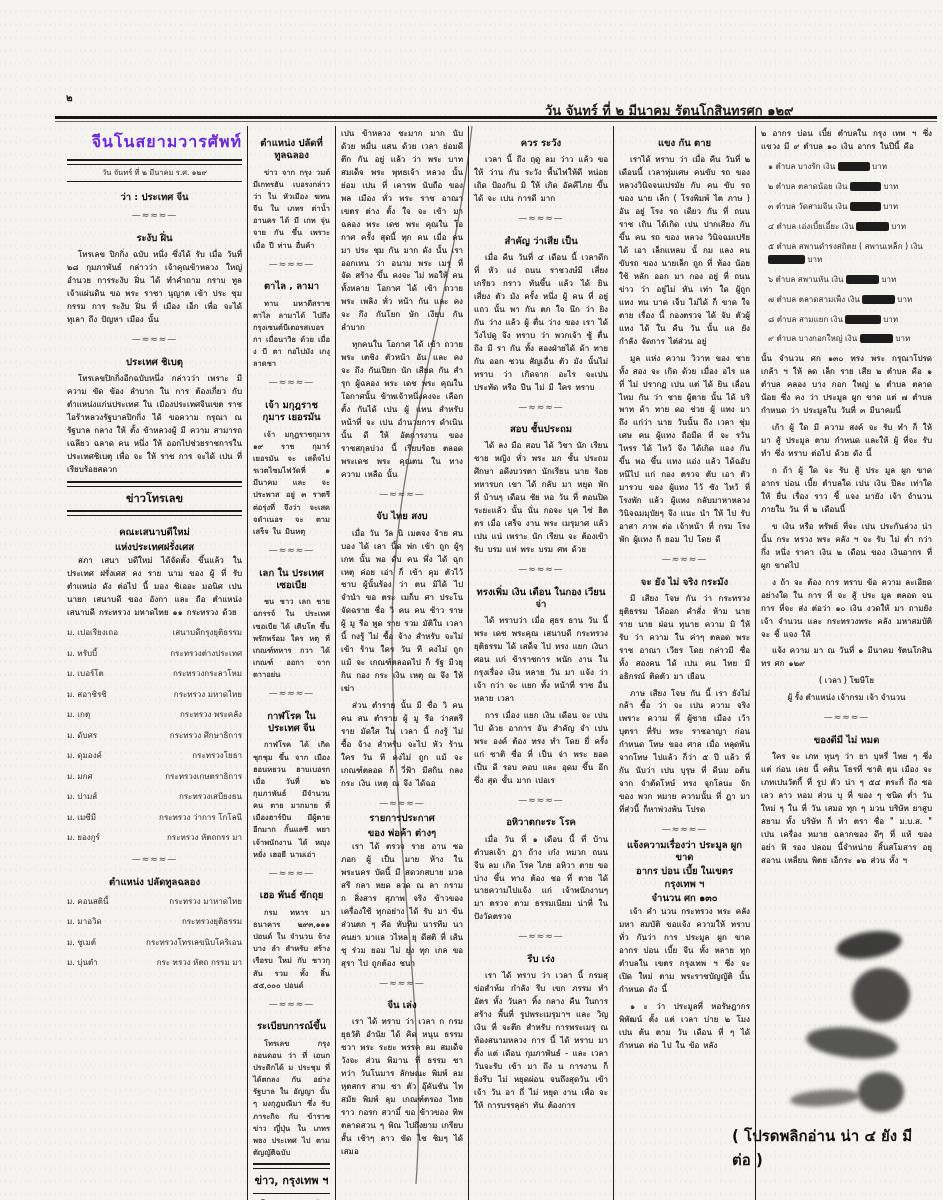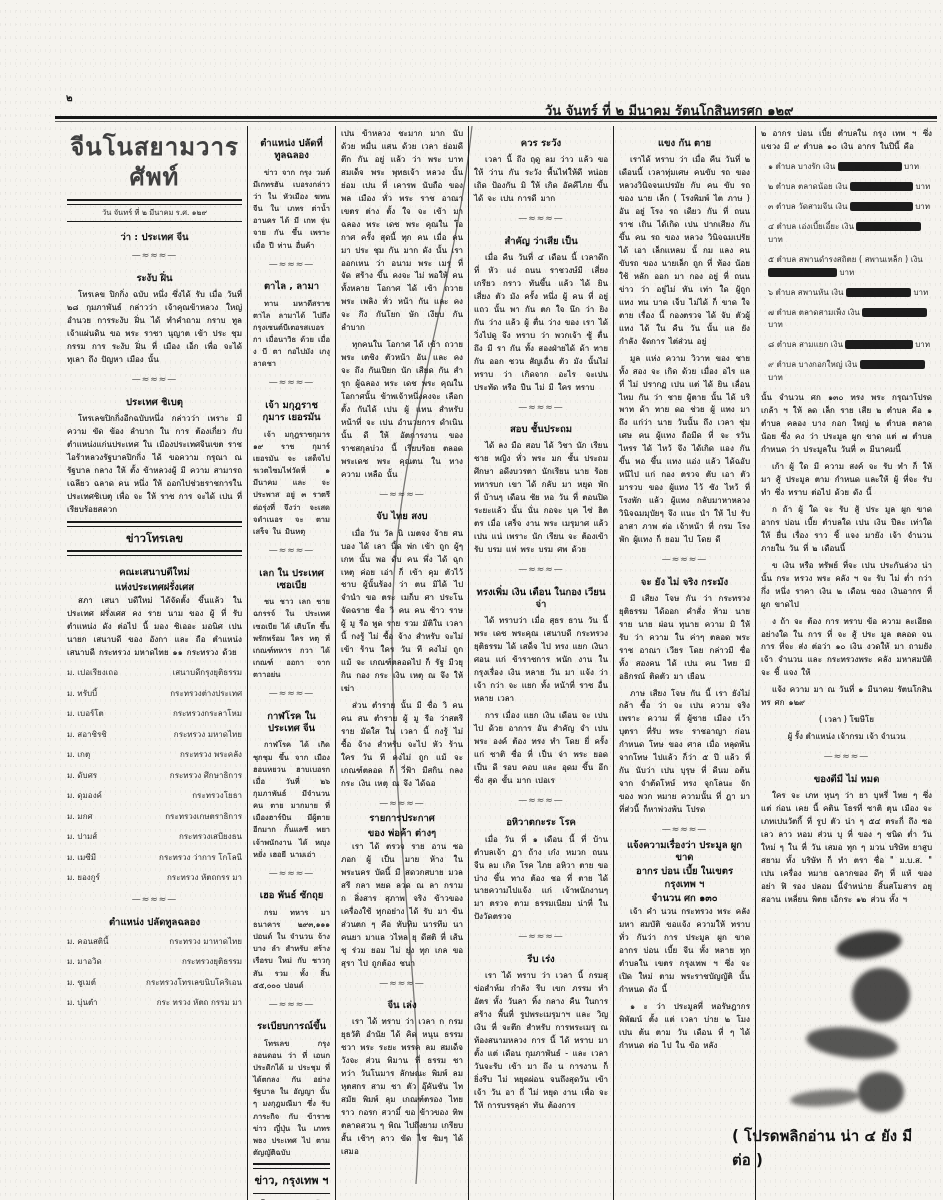--- a/index.html
+++ b/index.html
@@ -11,35 +11,35 @@
       background-size:11px 7px,5px 13px;background-position:0 0,3px 5px;}
   .header-pageno{position:absolute;left:66px;top:90px;font-size:10px;font-weight:bold;}
   .header-center{position:absolute;left:165px;top:88px;width:310px;text-align:center;font-size:9.5px;font-weight:bold;}
   .header-right{position:absolute;left:545px;top:100px;width:260px;font-size:13px;font-weight:bold;}
   .head-rule{position:absolute;left:55px;right:6px;top:116px;height:3px;background:#161616;}
   .head-rule2{position:absolute;left:55px;right:6px;top:121px;height:1px;background:#161616;opacity:.65;}
   .cols{position:absolute;left:62px;top:126px;height:1074px;display:flex;overflow:hidden;}
   .col{box-sizing:border-box;border-right:1px solid #1d1d1d;padding:2px 5px 0 5px;overflow:hidden;
        font-size:8px;line-height:1.62;text-align:justify;color:#222;}
   .col:last-child{border-right:none;}
-  .mast-title{font-family:"DejaVu Serif",serif;font-weight:bold;font-size:24px;line-height:1.25;
-      text-align:center;margin:4px 0 7px;letter-spacing:1px;color:#404040;}
+  .mast-title{font-family:"DejaVu Serif",serif;font-weight:bold;font-size:16px;line-height:1.25;
+      text-align:right;margin:4px 0 7px;letter-spacing:1px;color:#6d28d9;}
   .rules{border-top:2px solid #1b1b1b;border-bottom:1px solid #1b1b1b;height:3px;margin:2px 0;}
   .rule1{border-top:1px solid #1b1b1b;margin:2px 0 4px;}
   .mast-date{font-size:7.5px;text-align:center;margin:2px 0;}
   .h2{font-weight:bold;text-align:center;font-size:9.5px;margin:9px 0 5px;line-height:1.3;color:#101010;text-indent:0;}
   .tight{margin:2px 0 2px;}
   .p{margin:0 0 4px;text-indent:11px;word-spacing:1.5px;text-shadow:0 0 .4px rgba(20,20,20,.55);}
   .noind{text-indent:0;}
   .pc{text-align:center;margin:4px 0;text-shadow:0 0 .4px rgba(20,20,20,.5);}
   .orn{text-align:center;margin:5px 0 2px;font-size:9px;opacity:.85;letter-spacing:1px;}
   .banner{font-weight:bold;text-align:center;font-size:11px;margin:3px 0;color:#101010;}
   .lrow{display:flex;justify-content:space-between;gap:6px;margin:7.5px 0;text-align:left;}
   .trow{margin:7px 0;padding-left:7px;text-align:left;}
-  .smudge{font-weight:bold;background:#1d1d1d;color:#1d1d1d;filter:blur(.7px);border-radius:2px;padding:0 17px;}
+  .smudge{font-weight:bold;background:#1d1d1d;color:#1d1d1d;filter:blur(.7px);border-radius:2px;padding:0 1px;}
   .gap{width:100%;}
   .catchword{position:absolute;left:64px;top:1178px;font-size:8px;margin-top:27px;}
   .continue-note{position:absolute;left:732px;top:1124px;width:186px;text-align:left;
       font-size:15px;font-weight:bold;color:#111;}
   .crease{position:absolute;left:330px;top:122px;pointer-events:none;opacity:.6;}
   .blob{position:absolute;background:#141414;border-radius:50%;filter:blur(2px);opacity:.82;}
   .blob.b1{left:836px;top:932px;width:66px;height:26px;transform:rotate(-9deg);}
   .blob.b2{left:852px;top:968px;width:58px;height:54px;opacity:.75;}
   .blob.b3{left:806px;top:1028px;width:92px;height:30px;transform:rotate(6deg);opacity:.7;}
   .blob.b4{left:858px;top:1072px;width:46px;height:40px;opacity:.7;}

